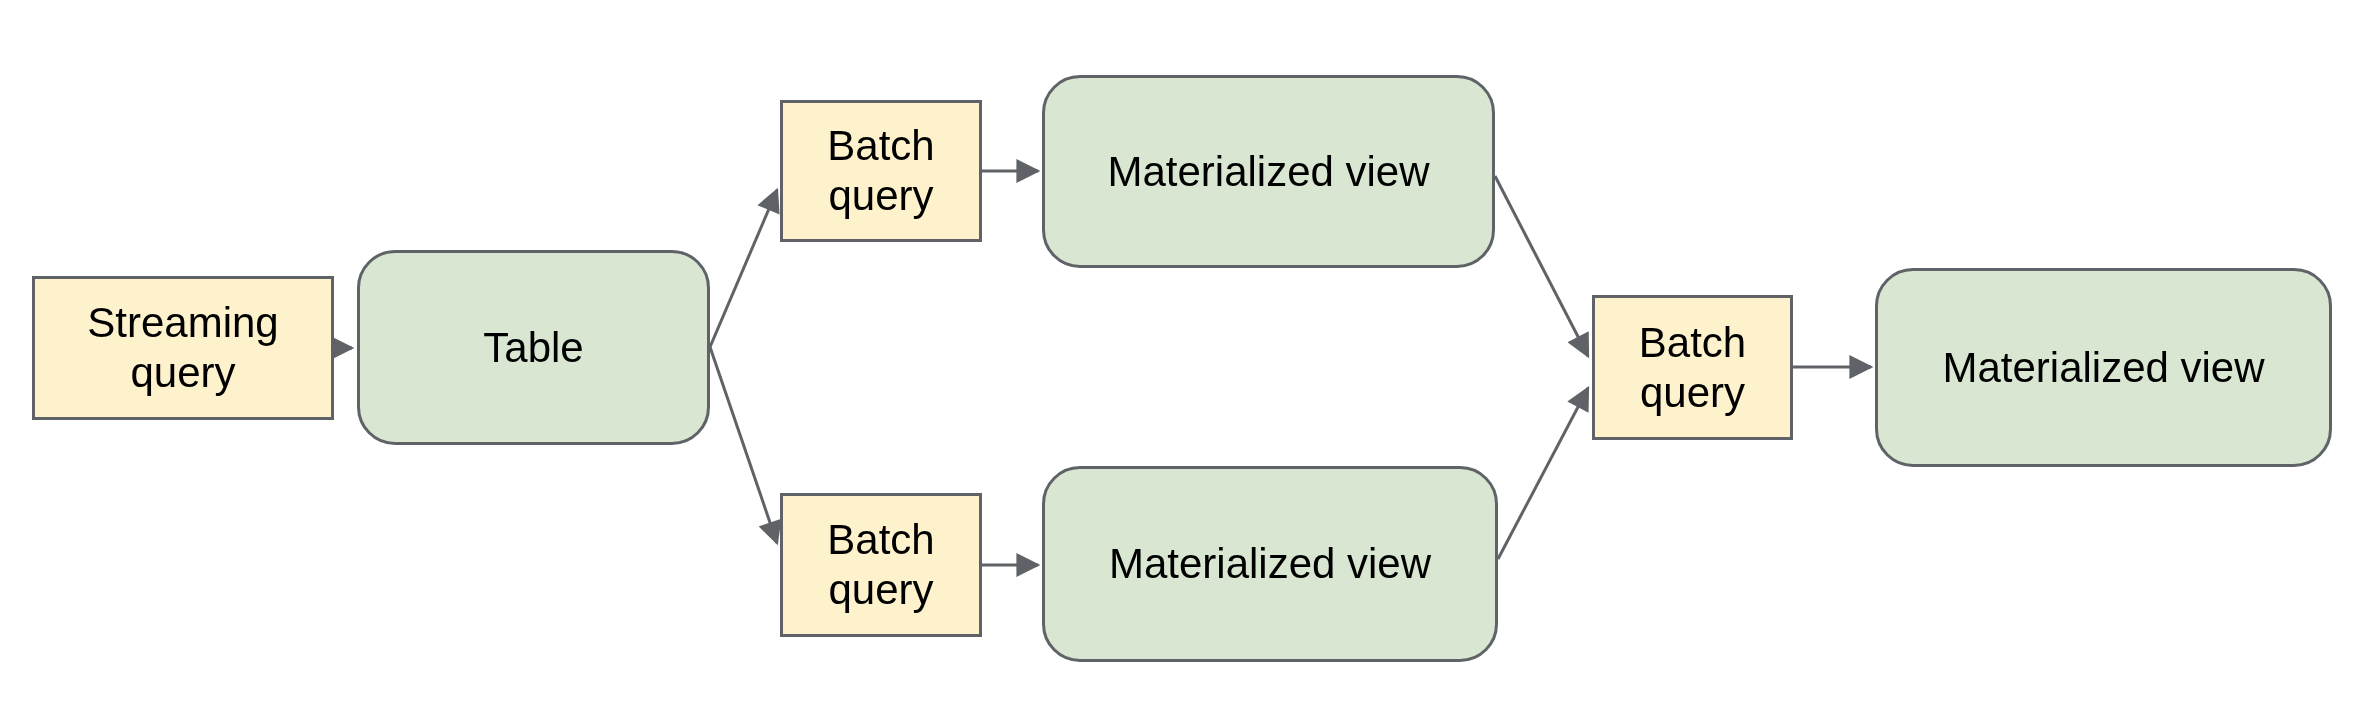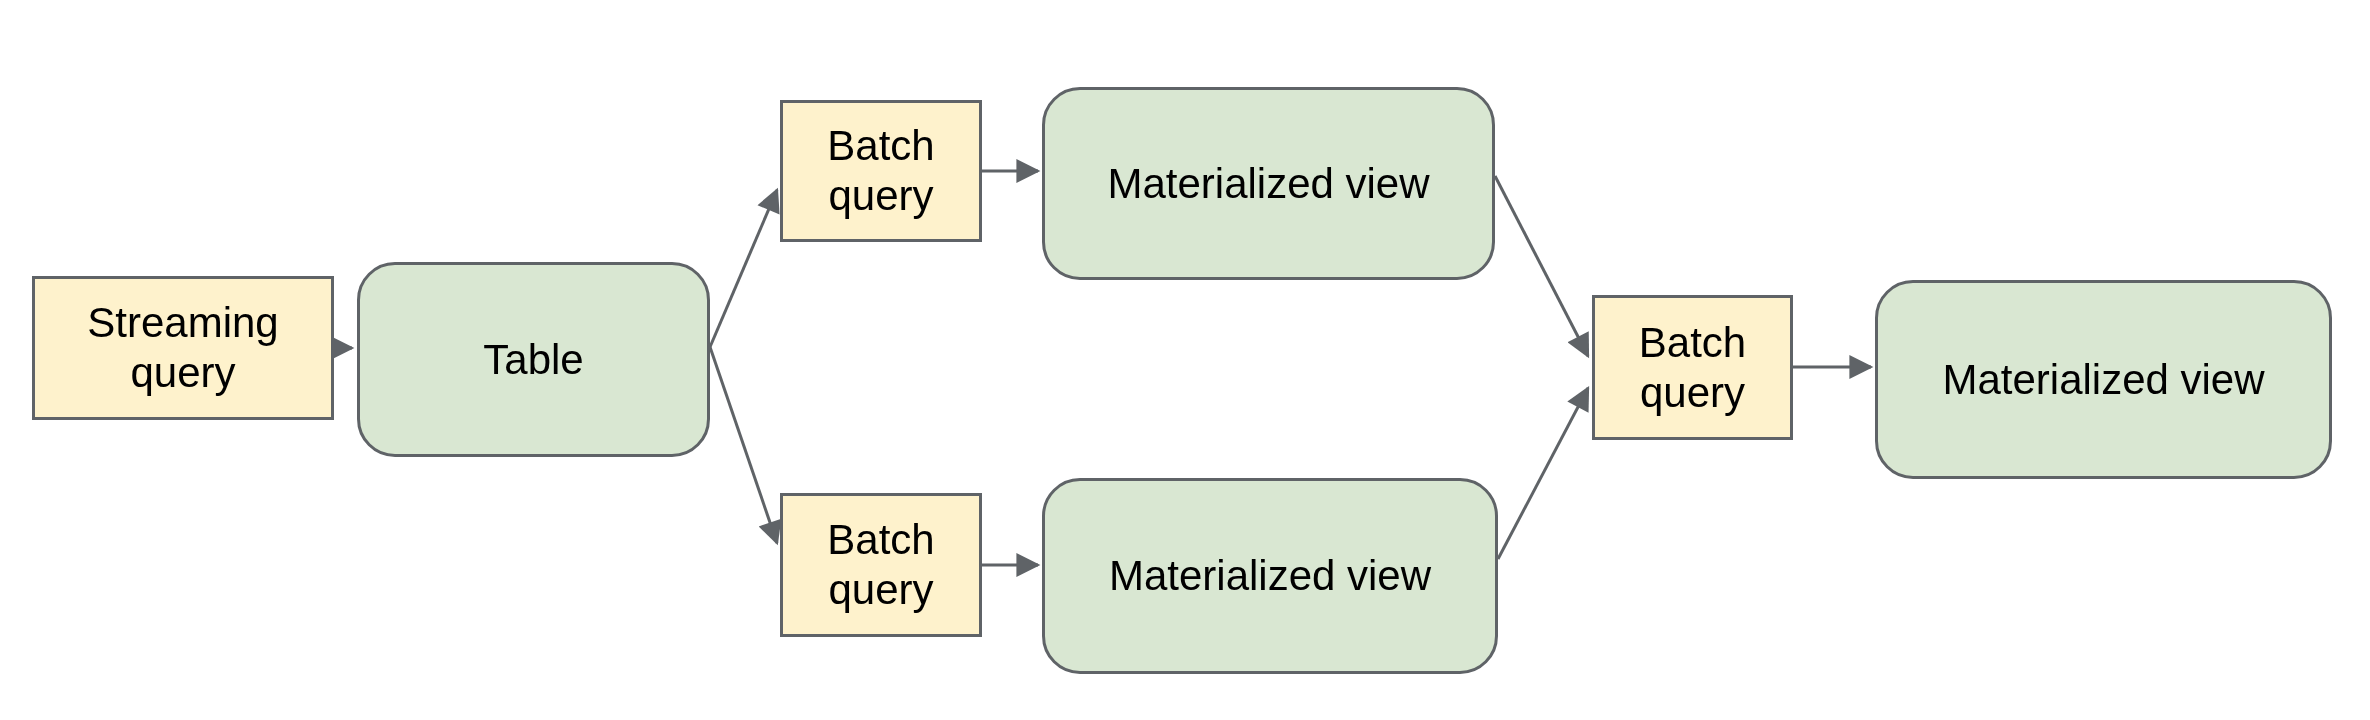--- a/index.html
+++ b/index.html
@@ -41,21 +41,20 @@
   }
   .node.query {
     background: #fef2cc;
     border: 3px solid #5f6367;
     justify-content: flex-end;
   }
   .node.view {
     background: #d9e7d2;
     border: 3px solid #5f6367;
     border-radius: 38px;
-    margin-top: 12px;
   }
   
   .n-streaming   { left: 32px;   top: 276px; width: 302px; height: 144px; }
   .n-table       { left: 357px;  top: 250px; width: 353px; height: 195px; }
   .n-bq-top      { left: 780px;  top: 100px; width: 202px; height: 142px; }
   .n-mv-top      { left: 1042px; top: 75px;  width: 453px; height: 193px; }
   .n-bq-bottom   { left: 780px;  top: 493px; width: 202px; height: 144px; }
   .n-mv-bottom   { left: 1042px; top: 466px; width: 456px; height: 196px; }
   .n-bq-right    { left: 1592px; top: 295px; width: 201px; height: 145px; }
   .n-mv-right    { left: 1875px; top: 268px; width: 457px; height: 199px; }

